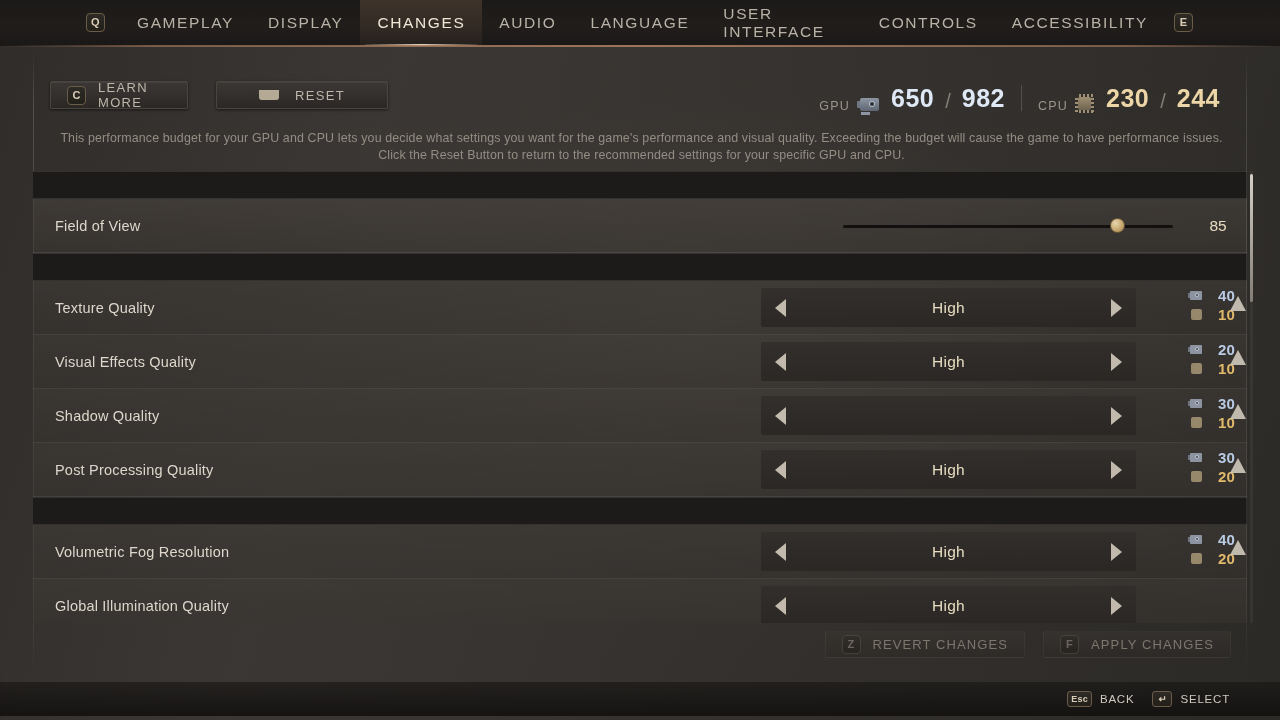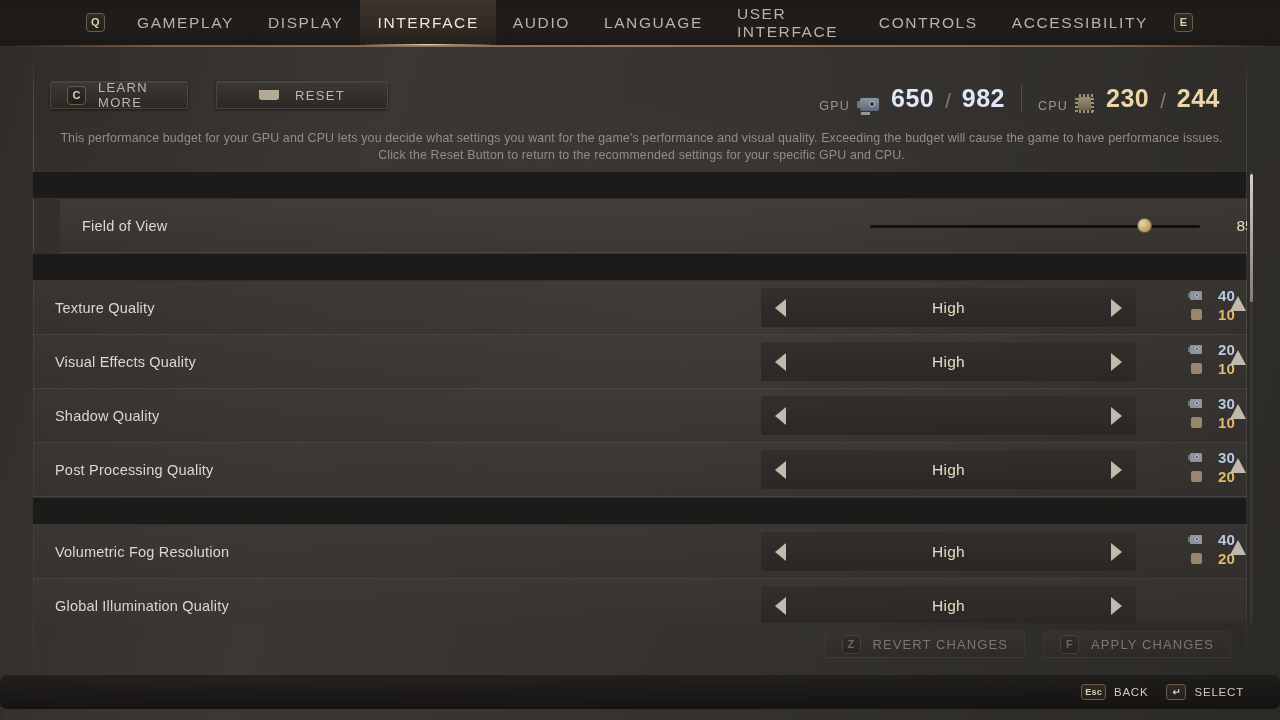--- a/index.html
+++ b/index.html
@@ -94,21 +94,21 @@
   .desc{position:absolute;left:17px;top:78px;width:1183px;text-align:center;
     font-size:12.4px;line-height:16.5px;color:#948d83;letter-spacing:.15px;}
 
   
   .list{position:absolute;left:0;top:119px;width:1214px;height:452px;overflow:hidden;}
   .band{height:26px;background:#1d1b19;
     border-top:1px solid rgba(255,255,255,.10);border-bottom:1px solid rgba(255,255,255,.10);}
   .row{position:relative;height:53px;
     background:linear-gradient(180deg,rgba(63,59,55,.55) 0%,rgba(55,51,48,.45) 100%);
     border-bottom:1px solid rgba(255,255,255,.055);display:flex;align-items:center;}
-  .row.fov{height:53px;background:linear-gradient(180deg,rgba(70,65,61,.6) 0%,rgba(58,54,50,.5) 100%);margin-left:27px;}
+  .row.fov{height:53px;background:linear-gradient(180deg,rgba(70,65,61,.6) 0%,rgba(58,54,50,.5) 100%);}
   .rlabel{position:absolute;left:22px;font-size:14.5px;color:#ded7cb;letter-spacing:.2px;}
 
   
   .sel{position:absolute;left:728px;width:375px;height:39px;top:7px;
     background:linear-gradient(180deg,rgba(48,45,42,.85),rgba(40,37,35,.85));
     border-radius:2px;display:flex;align-items:center;justify-content:space-between;padding:0 14px;box-sizing:border-box;}
   .arrow{width:0;height:0;cursor:pointer;opacity:.92;}
   .arrow.l{border-top:9px solid transparent;border-bottom:9px solid transparent;border-right:11px solid #cfc7b8;}
   .arrow.r{border-top:9px solid transparent;border-bottom:9px solid transparent;border-left:11px solid #cfc7b8;}
   .selval{flex:1;text-align:center;font-size:15.5px;color:#e7dcc0;letter-spacing:.3px;}
@@ -144,39 +144,39 @@
 
   
   .actions{position:absolute;right:16px;bottom:22px;display:flex;gap:18px;}
   .abtn{display:flex;align-items:center;gap:12px;height:27px;padding:0 16px;box-sizing:border-box;
     background:linear-gradient(180deg,rgba(58,54,50,.55),rgba(44,41,38,.55));
     border:1px solid rgba(255,255,255,.045);border-radius:2px;
     color:#7c766d;font-size:13px;letter-spacing:1.1px;cursor:default;}
   .abtn .keycap{opacity:.55;color:#9b958b;border-color:#55504a;}
 
   
-  .footer{position:absolute;left:0;bottom:11px;width:1280px;height:34px;
+  .footer{position:absolute;left:0;bottom:4px;width:1280px;height:34px;
     background:linear-gradient(180deg,rgba(25,23,21,.65),rgba(18,16,15,.9));
-    display:flex;align-items:center;justify-content:flex-end;padding-right:36px;gap:18px;box-sizing:border-box;border-radius:7px;}
+    display:flex;align-items:center;justify-content:flex-end;padding-right:50px;gap:18px;box-sizing:border-box;}
   .hint{display:flex;align-items:center;gap:8px;color:#cfc8bc;font-size:11.5px;letter-spacing:.8px;}
   .hint .keycap{min-width:20px;height:16px;font-size:9px;border-radius:3px;}
   .enterglyph{display:inline-block;transform:scaleX(1.1);}
 </style>
 </head>
 <body>
 
 <div class="screen">
   <div class="bgtex"></div>
 
   <div class="topnav">
     <div class="keycap nav-key left">Q</div>
     <div class="navitems" id="navitems">
         <div class="navtab">GAMEPLAY</div>
         <div class="navtab">DISPLAY</div>
-        <div class="navtab active">INTERFACE</div>
+        <div class="navtab active">CHANGES</div>
         <div class="navtab">AUDIO</div>
         <div class="navtab">LANGUAGE</div>
         <div class="navtab">USER INTERFACE</div>
         <div class="navtab">CONTROLS</div>
         <div class="navtab">ACCESSIBILITY</div>
       </div>
     <div class="keycap nav-key right">E</div>
   </div>
   <div class="navline"></div>
 

